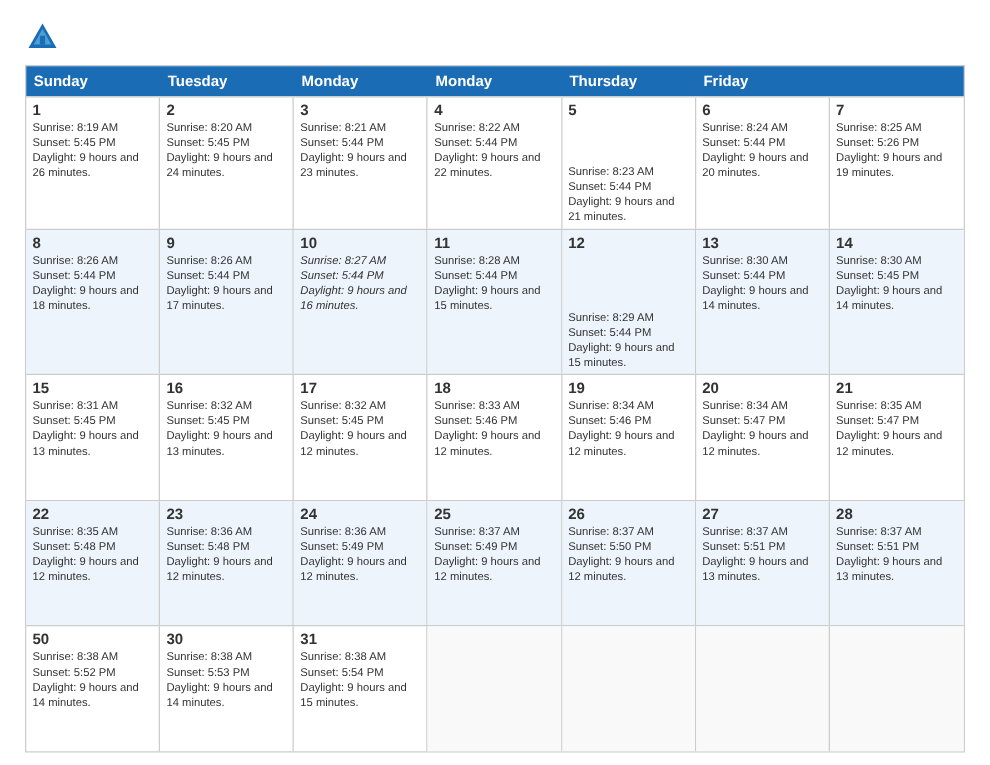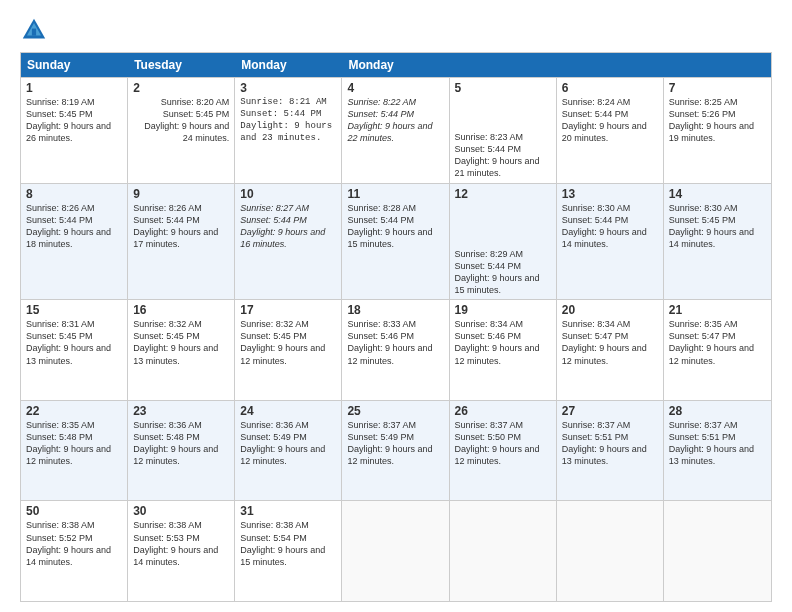--- a/index.html
+++ b/index.html
@@ -137,44 +137,46 @@
       <div class="location"></div>
     </div>
   </div>
 
   <div class="calendar">
     <div class="cal-header" id="cal-header">
         <div class="cal-header-cell">Sunday</div>
         <div class="cal-header-cell">Tuesday</div>
         <div class="cal-header-cell">Monday</div>
         <div class="cal-header-cell">Monday</div>
+        <div class="cal-header-cell">Thursday</div>
+        <div class="cal-header-cell">Friday</div>
       </div>
     <div class="cal-body" id="cal-body">
         <div class="cal-row">
           <div class="cal-cell">
             <span class="day-num">1</span>
             <div class="cell-text" style="white-space: pre-line;">Sunrise: 8:19 AM
 Sunset: 5:45 PM
 Daylight: 9 hours and 26 minutes.</div>
           </div>
           <div class="cal-cell">
             <span class="day-num">2</span>
-            <div class="cell-text" style="white-space: pre-line; text-align: right;">Sunrise: 8:20 AM
+            <div class="cell-text" style="white-space: pre-line;">Sunrise: 8:20 AM
 Sunset: 5:45 PM
 Daylight: 9 hours and 24 minutes.</div>
           </div>
           <div class="cal-cell">
             <span class="day-num">3</span>
-            <div class="cell-text" style="white-space: pre-line; font-family: Liberation Mono, monospace;">Sunrise: 8:21 AM
+            <div class="cell-text" style="white-space: pre-line;">Sunrise: 8:21 AM
 Sunset: 5:44 PM
 Daylight: 9 hours and 23 minutes.</div>
           </div>
           <div class="cal-cell">
             <span class="day-num">4</span>
-            <div class="cell-text" style="white-space: pre-line; font-style: italic;">Sunrise: 8:22 AM
+            <div class="cell-text" style="white-space: pre-line;">Sunrise: 8:22 AM
 Sunset: 5:44 PM
 Daylight: 9 hours and 22 minutes.</div>
           </div>
           <div class="cal-cell">
             <span class="day-num">5</span>
             <div class="cell-text" style="white-space: pre-line; margin-top: 36px;">Sunrise: 8:23 AM
 Sunset: 5:44 PM
 Daylight: 9 hours and 21 minutes.</div>
           </div>
           <div class="cal-cell">

